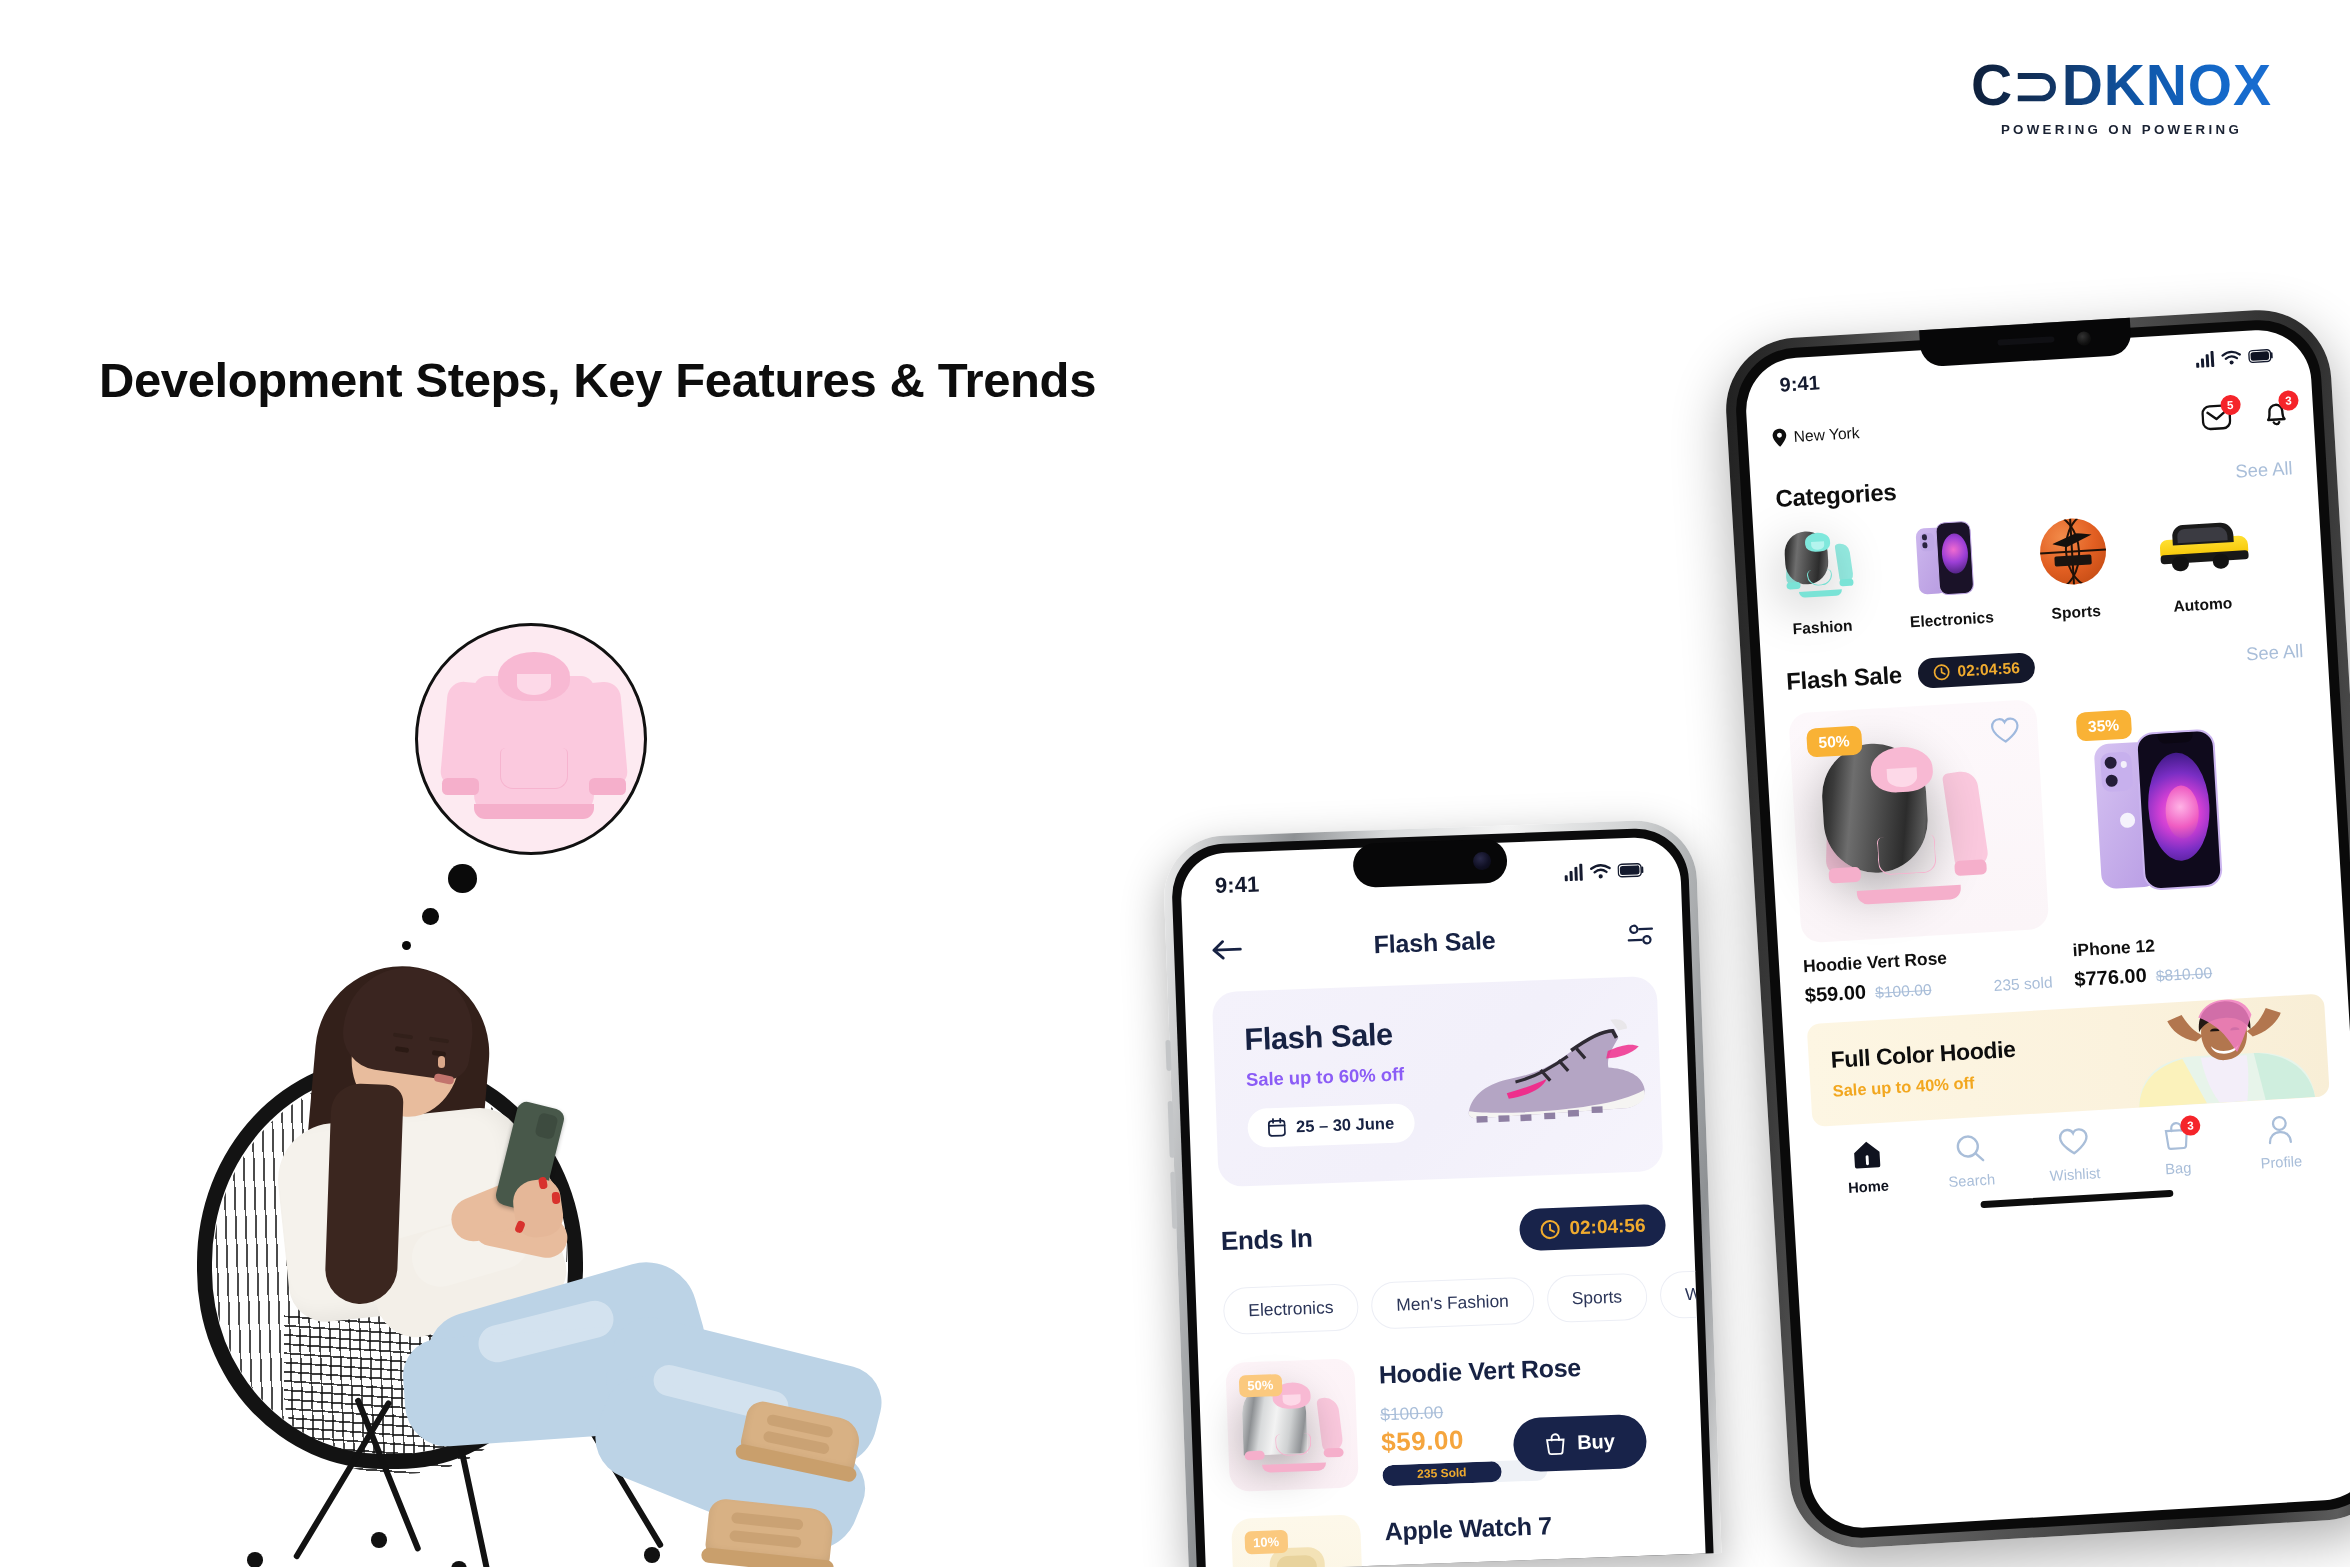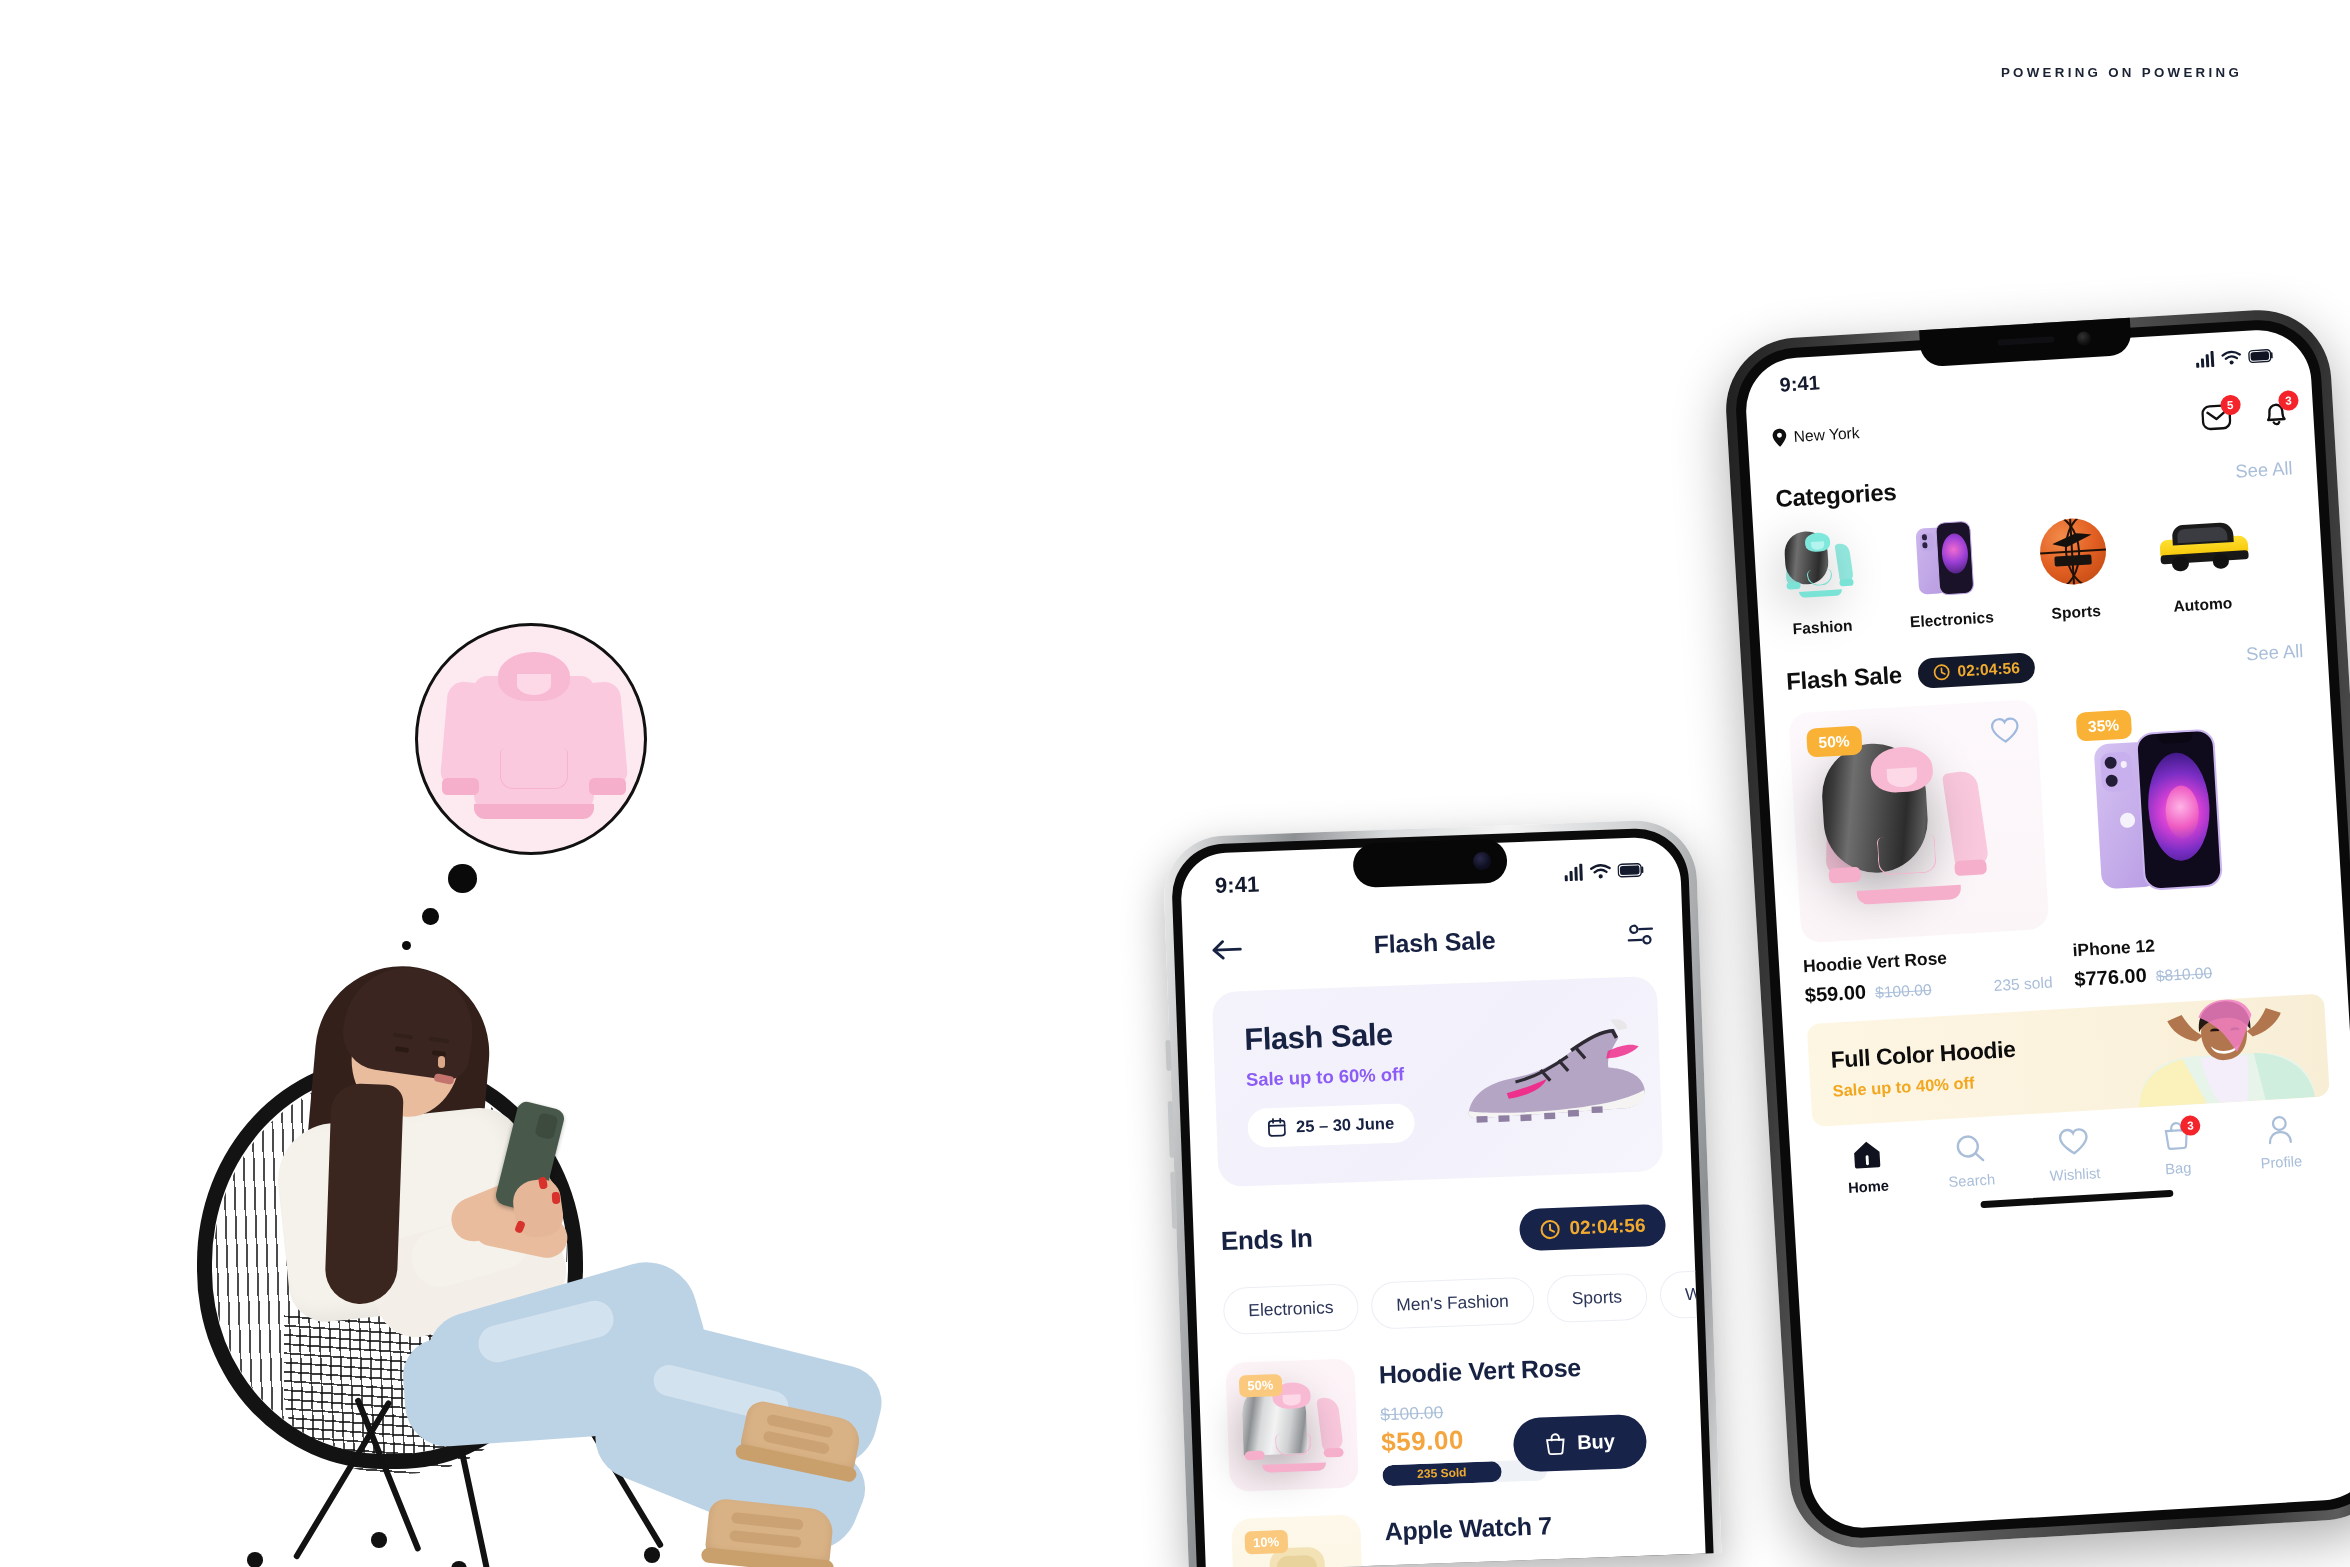--- a/index.html
+++ b/index.html
@@ -206,24 +206,26 @@
   .prog { margin-top: 7.3px; width: 165px; height: 21px; border-radius: 11px; background:#eef1f6; position: relative; overflow:hidden; }
   .prog .fill { position:absolute; left:0; top:0; bottom:0; width: 72%; background:#18234a; border-radius: 11px;
      display:flex; align-items:center; justify-content:center; color:#f0ab2e; font-size:12px; font-weight:bold; }
   .buybtn { position:absolute; right: 27.5px; background:#18234a; color:#fff; border-radius:917px;
      padding: 15.6px 31px; display:flex; align-items:center; gap:11px; font-size:20px; font-weight:bold; }
 </style>
 </head>
 <body>
 
 <div id="logo">
+  <div class="mark">C⊃DKNOX</div>
   <div class="tag">POWERING ON POWERING</div>
 </div>
 
 <div id="headline">
+  <div class="h2">Development Steps, Key Features &amp; Trends</div>
 </div>
 
 <div id="bubble">
   <div class="circle">
     <div class="hoodie" style="position:absolute;left:22px;top:20px;width:188px;height:188px;">
       <div class="sl l"></div>
         <div class="sl r"></div>
       <div class="body"></div>
         <div class="hood"></div>
         <div class="neck"></div>

